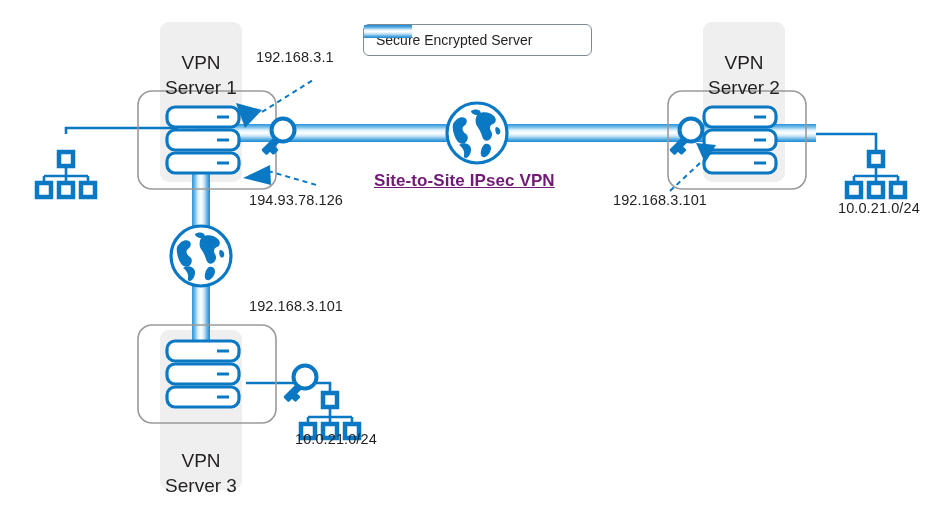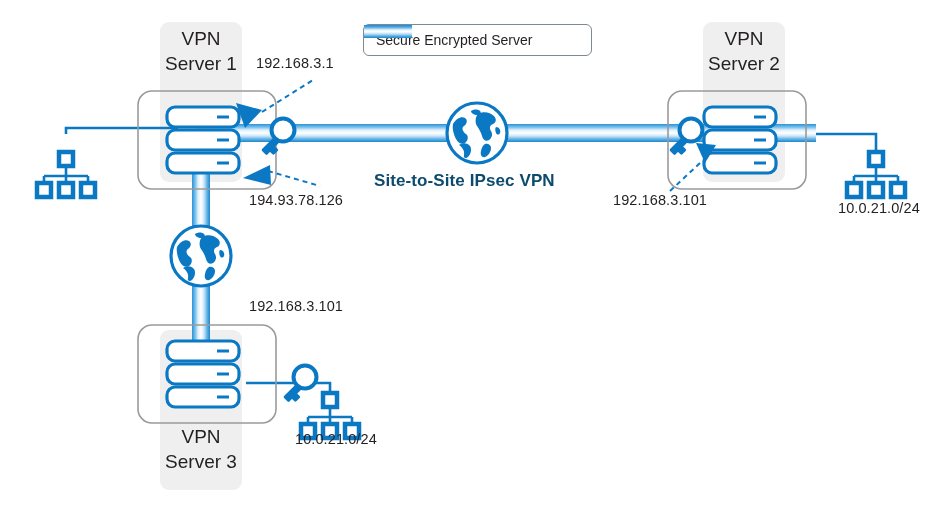--- a/index.html
+++ b/index.html
@@ -3,22 +3,22 @@
 <meta charset="utf-8">
 <style>
   html,body{margin:0;padding:0;background:#ffffff;}
   body{width:943px;height:509px;position:relative;overflow:hidden;
        font-family:"Liberation Sans","DejaVu Sans",sans-serif;color:#1a1a1a;}
   #stage{position:absolute;left:0;top:0;width:943px;height:509px;}
   #stage svg{position:absolute;left:0;top:0;}
   .lbl{position:absolute;white-space:pre;line-height:1.32;}
   .ip{font-size:14.5px;color:#231f20;letter-spacing:.1px;}
   .subnet{font-size:14.5px;color:#231f20;letter-spacing:.1px;}
-  .srvname{font-size:19px;color:#231f20;text-align:center;line-height:1.3;}
-  .tunnel-title{font-size:17px;font-weight:bold;color:#0c4a6e;letter-spacing:.1px;}
+  .srvname{font-size:19px;color:#231f20;text-align:center;line-height:1.3;margin-top:24px;}
+  .tunnel-title{font-size:17px;font-weight:bold;color:#701a75;letter-spacing:.1px;text-decoration:underline;}
   .legend-text{font-size:14px;color:#231f20;}
   .legend-box{position:absolute;box-sizing:border-box;background:#ffffff;
     border:1px solid #7d8a94;border-radius:6px;display:flex;align-items:center;gap:10px;padding:0 12px;}
 </style>
 </head>
 <body>
 
 <div id="stage">
 
   <svg width="943" height="509" viewBox="0 0 943 509">
@@ -146,21 +146,21 @@
 
   <div class="lbl tunnel-title" style="left:374px;top:170px;">Site-to-Site IPsec VPN</div>
 
   <div class="lbl srvname" style="left:160px;top:27px;width:82px;">VPN
 Server 1</div>
   <div class="lbl srvname" style="left:703px;top:27px;width:82px;">VPN
 Server 2</div>
   <div class="lbl srvname" style="left:160px;top:425px;width:82px;">VPN
 Server 3</div>
 
-  <div class="lbl ip" style="left:256px;top:54px;">192.168.3.1</div>
+  <div class="lbl ip" style="left:256px;top:48px;">192.168.3.1</div>
   <div class="lbl ip" style="left:249px;top:191px;text-align:center;">194.93.78.126</div>
   <div class="lbl ip" style="left:613px;top:191px;">192.168.3.101</div>
   <div class="lbl ip" style="left:249px;top:297px;">192.168.3.101</div>
 
   <div class="lbl subnet" style="left:838px;top:199px;">10.0.21.0/24</div>
   <div class="lbl subnet" style="left:295px;top:430px;">10.0.21.0/24</div>
 
 </div>
 
 </body></html>

